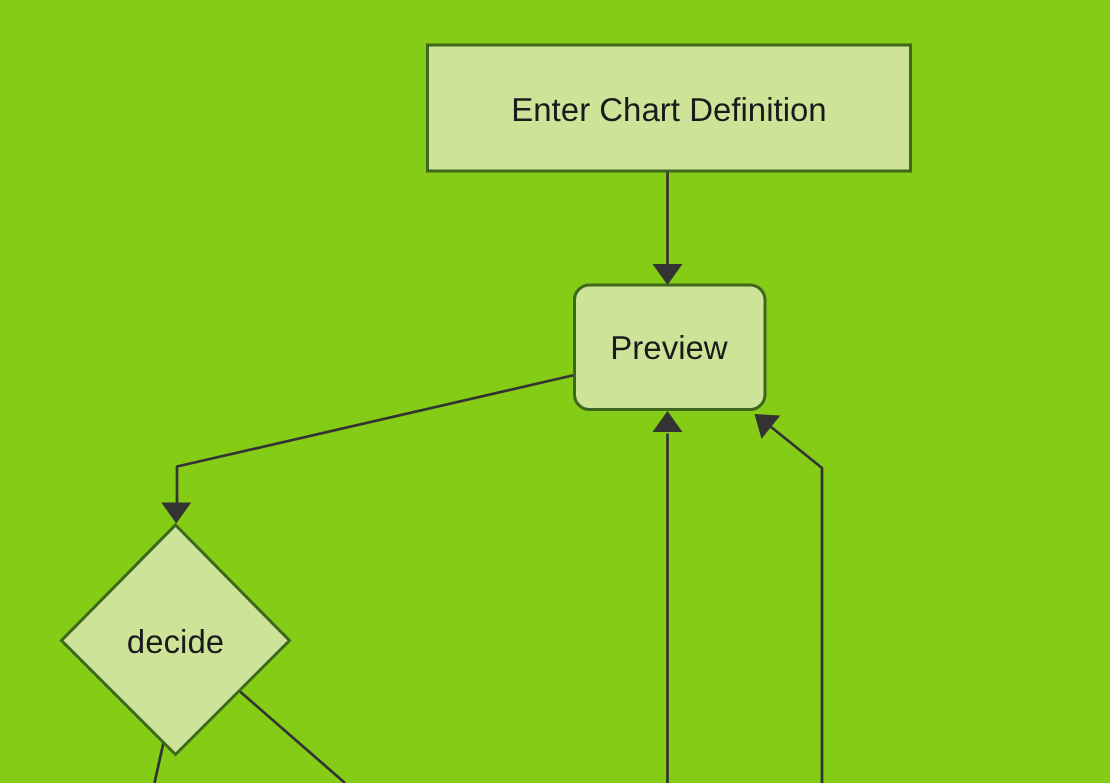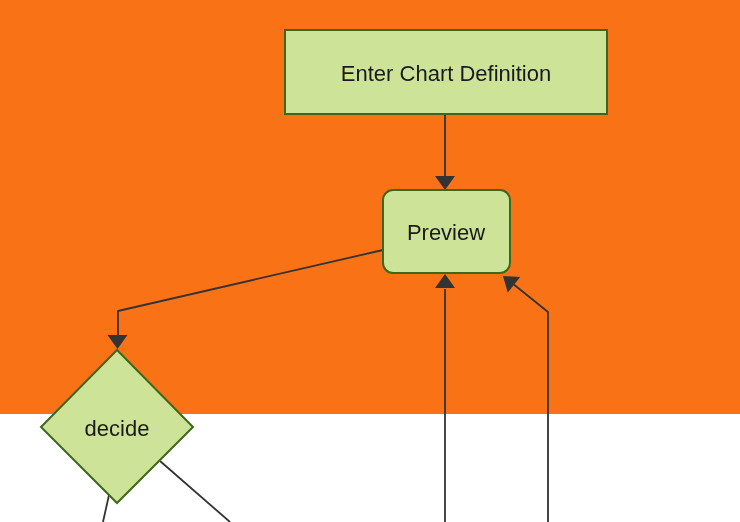--- a/index.html
+++ b/index.html
@@ -6,22 +6,22 @@
     margin: 0;
     padding: 0;
     width: 740px;
     height: 522px;
     background: #ffffff;
     overflow: hidden;
   }
   .canvas {
     position: relative;
     width: 740px;
-    height: 414px;
-    background: #f97316;
+    height: 522px;
+    background: #84cc16;
   }
   svg {
     display: block;
   }
   .labels text {
     font-family: "Liberation Sans", "DejaVu Sans", sans-serif;
     font-size: 22px;
     text-anchor: middle;
   }
 </style>

